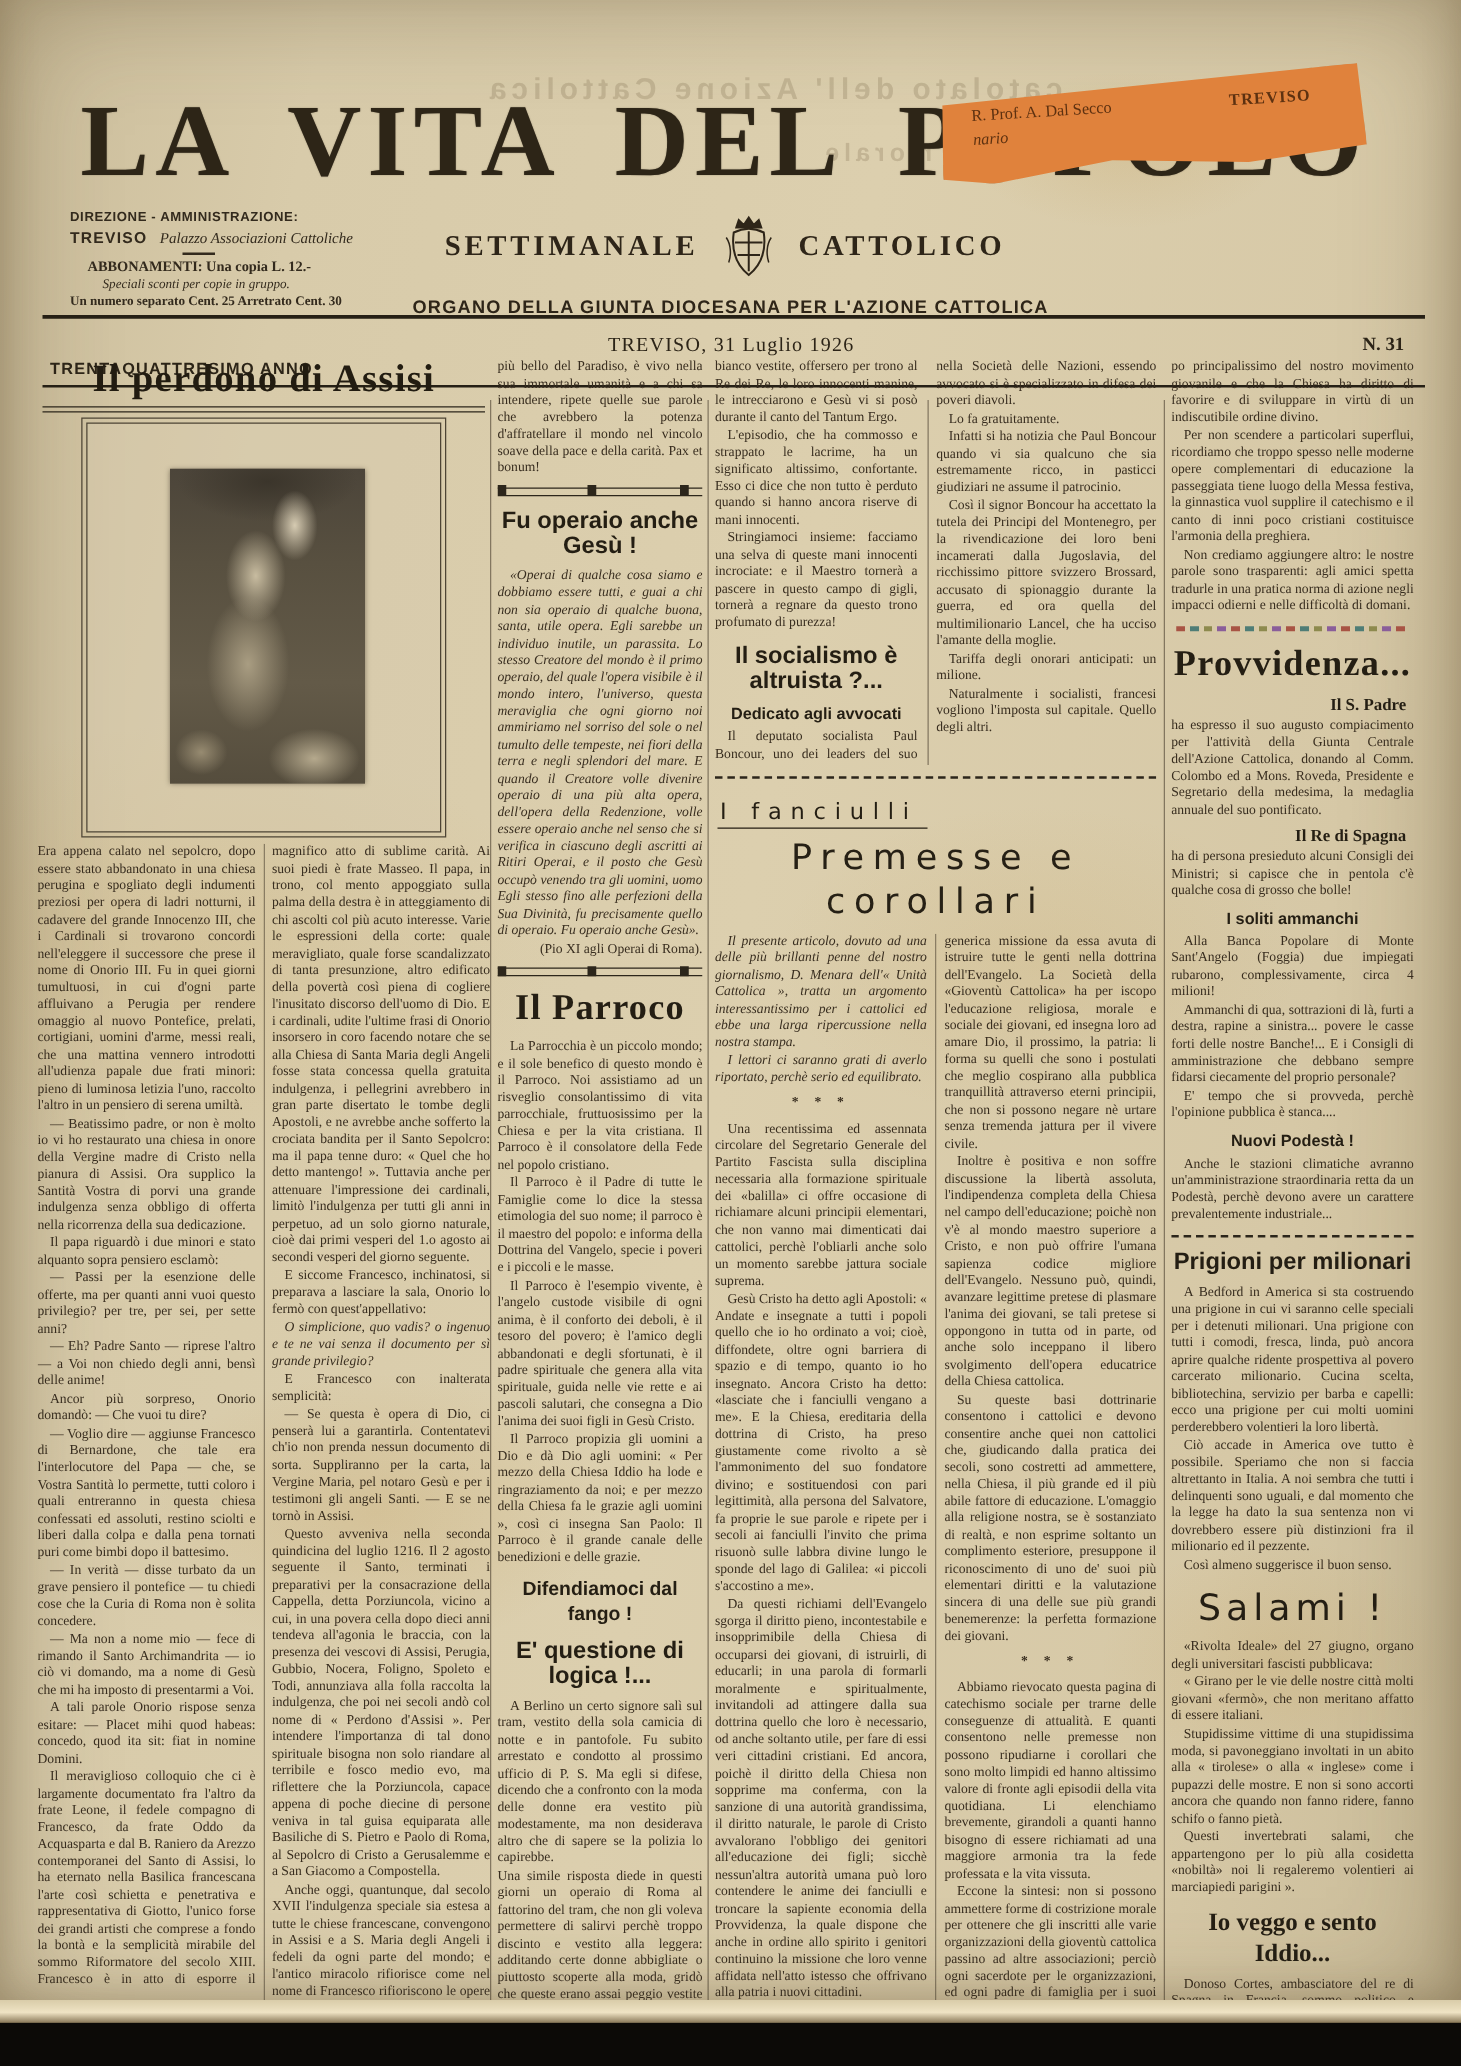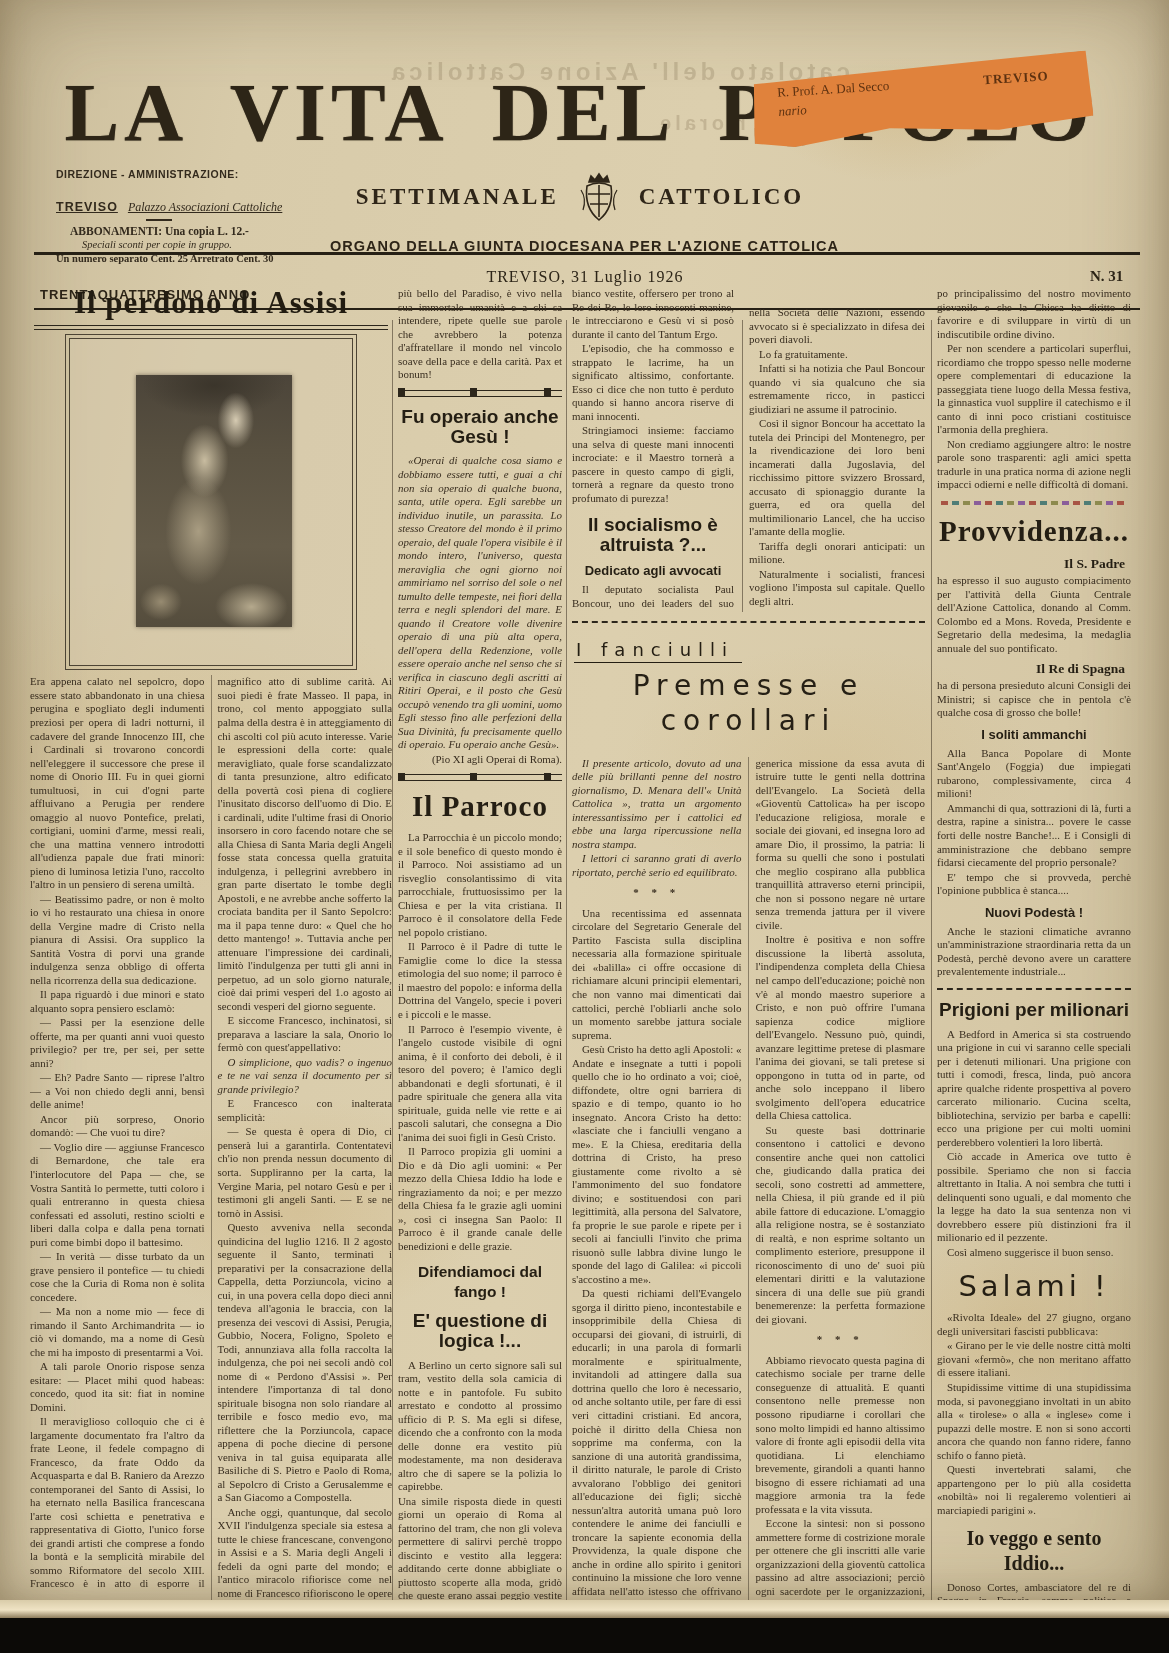--- a/index.html
+++ b/index.html
@@ -20,21 +20,21 @@
     background:linear-gradient(180deg,#d9cca9,#efe3c4 55%,#8d7c5c);}
   
   .ghost{position:absolute;color:#8a795a;opacity:.30;transform:scaleX(-1);
     font-family:"Liberation Sans",sans-serif;font-weight:bold;letter-spacing:4px;}
   
   .title{position:absolute;left:42px;top:66px;width:1075px;text-align:center;
     font-family:"Liberation Serif",serif;font-weight:bold;font-size:82px;letter-spacing:5px;
     word-spacing:22px;color:#2d2517;white-space:nowrap;text-shadow:0 0 1px rgba(45,37,23,.55);}
   .mh-left{position:absolute;left:56px;top:168px;width:300px;color:#332a1d;}
   .mh-left .l1{font-family:"Liberation Sans",sans-serif;font-size:10.5px;font-weight:bold;letter-spacing:.5px;}
-  .mh-left .l2{font-size:12px;margin-top:20px;text-decoration:underline;}
+  .mh-left .l2{font-size:12px;margin-top:3px;}
   .mh-left .l2 b{font-family:"Liberation Sans",sans-serif;font-size:12.5px;letter-spacing:1px;}
   .mh-left .l2 i{margin-left:10px;}
   .mh-left .midrule{width:26px;border-top:2px solid #332a1d;margin:4px 0 4px 90px;}
   .mh-left .l3{font-size:11.5px;font-weight:bold;margin-left:14px;}
   .mh-left .l4{font-size:10.5px;font-style:italic;margin-left:26px;margin-top:2px;}
   .mh-left .l5{font-size:10.5px;font-weight:bold;margin-top:3px;}
   .mh-center{position:absolute;left:330px;top:170px;width:500px;text-align:center;color:#2e2518;}
   .mh-center .row{display:flex;align-items:center;justify-content:center;gap:18px;}
   .mh-center .wk{font-family:"Liberation Serif",serif;font-size:23px;letter-spacing:3px;font-weight:bold;}
   .mh-center .organ{font-family:"Liberation Sans",sans-serif;font-size:14.5px;font-weight:bold;
@@ -105,21 +105,21 @@
       radial-gradient(ellipse 52px 34px at 74% 92%, #b5a98d 0%, rgba(0,0,0,0) 70%),
       radial-gradient(ellipse 90px 40px at 50% 4%, #3b352b 0%, rgba(0,0,0,0) 80%),
       linear-gradient(180deg,#4c453a 0%,#585040 30%,#635a48 68%,#554d3d 100%);
     box-shadow:0 0 4px rgba(40,32,20,.5);}
   .twocol{margin-top:9px;column-count:2;column-gap:13px;column-rule:1px solid rgba(60,50,35,.5);
     height:928px;overflow:hidden;}
   
   .fan-kicker{font-family:"DejaVu Sans",sans-serif;font-size:18px;letter-spacing:7px;color:#241e13;
     border-bottom:1.5px solid #241e13;display:inline-block;padding:0 8px 1px 2px;margin:7px 0 2px 2px;}
   .fan-head{font-family:"DejaVu Sans",sans-serif;font-size:28px;letter-spacing:7px;color:#2721156;
-    color:#262015;text-align:center;margin:4px 0 18px;}
+    color:#262015;text-align:center;margin:4px 0 8px;}
   .fan-body{column-count:2;column-gap:14px;column-rule:1px solid rgba(60,50,35,.5);
     height:902px;overflow:hidden;font-size:10.9px;line-height:1.24;text-align:justify;color:#382d1f;}
   .crest{display:block;}
 </style>
 </head>
 <body>
 
 <div class="photo">
   <div class="sheet">
 
@@ -224,21 +224,21 @@
 
     <div class="col" style="left:572px;top:287px;width:162px;height:324px;">
         <div class="b-p0">bianco vestite, offersero per trono al Re dei Re, le loro innocenti manine, le intrecciarono e Gesù vi si posò durante il canto del Tantum Ergo.</div>
         <div class="b-p">L'episodio, che ha commosso e strappato le lacrime, ha un significato altissimo, confortante. Esso ci dice che non tutto è perduto quando si hanno ancora riserve di mani innocenti.</div>
         <div class="b-p">Stringiamoci insieme: facciamo una selva di queste mani innocenti incrociate: e il Maestro tornerà a pascere in questo campo di gigli, tornerà a regnare da questo trono profumato di purezza!</div>
         <div class="b-h-sans-lg">Il socialismo è altruista ?...</div>
         <div class="b-subhead-center">Dedicato agli avvocati</div>
         <div class="b-p">Il deputato socialista Paul Boncour, uno dei leaders del suo Partito e rappresentante della Francia</div>
       </div>
 
-    <div class="col" style="left:749px;top:287px;width:176px;height:320px;margin-top:19px;">
+    <div class="col" style="left:749px;top:287px;width:176px;height:320px;">
         <div class="b-p0">nella Società delle Nazioni, essendo avvocato si è specializzato in difesa dei poveri diavoli.</div>
         <div class="b-p">Lo fa gratuitamente.</div>
         <div class="b-p">Infatti si ha notizia che Paul Boncour quando vi sia qualcuno che sia estremamente ricco, in pasticci giudiziari ne assume il patrocinio.</div>
         <div class="b-p">Così il signor Boncour ha accettato la tutela dei Principi del Montenegro, per la rivendicazione dei loro beni incamerati dalla Jugoslavia, del ricchissimo pittore svizzero Brossard, accusato di spionaggio durante la guerra, ed ora quella del multimilionario Lancel, che ha ucciso l'amante della moglie.</div>
         <div class="b-p">Tariffa degli onorari anticipati: un milione.</div>
         <div class="b-p">Naturalmente i socialisti, francesi vogliono l'imposta sul capitale. Quello degli altri.</div>
       </div>
 
     <div class="col" style="left:572px;top:612px;width:353px;height:994px;">
       <div class="b-hr-dash"></div>

